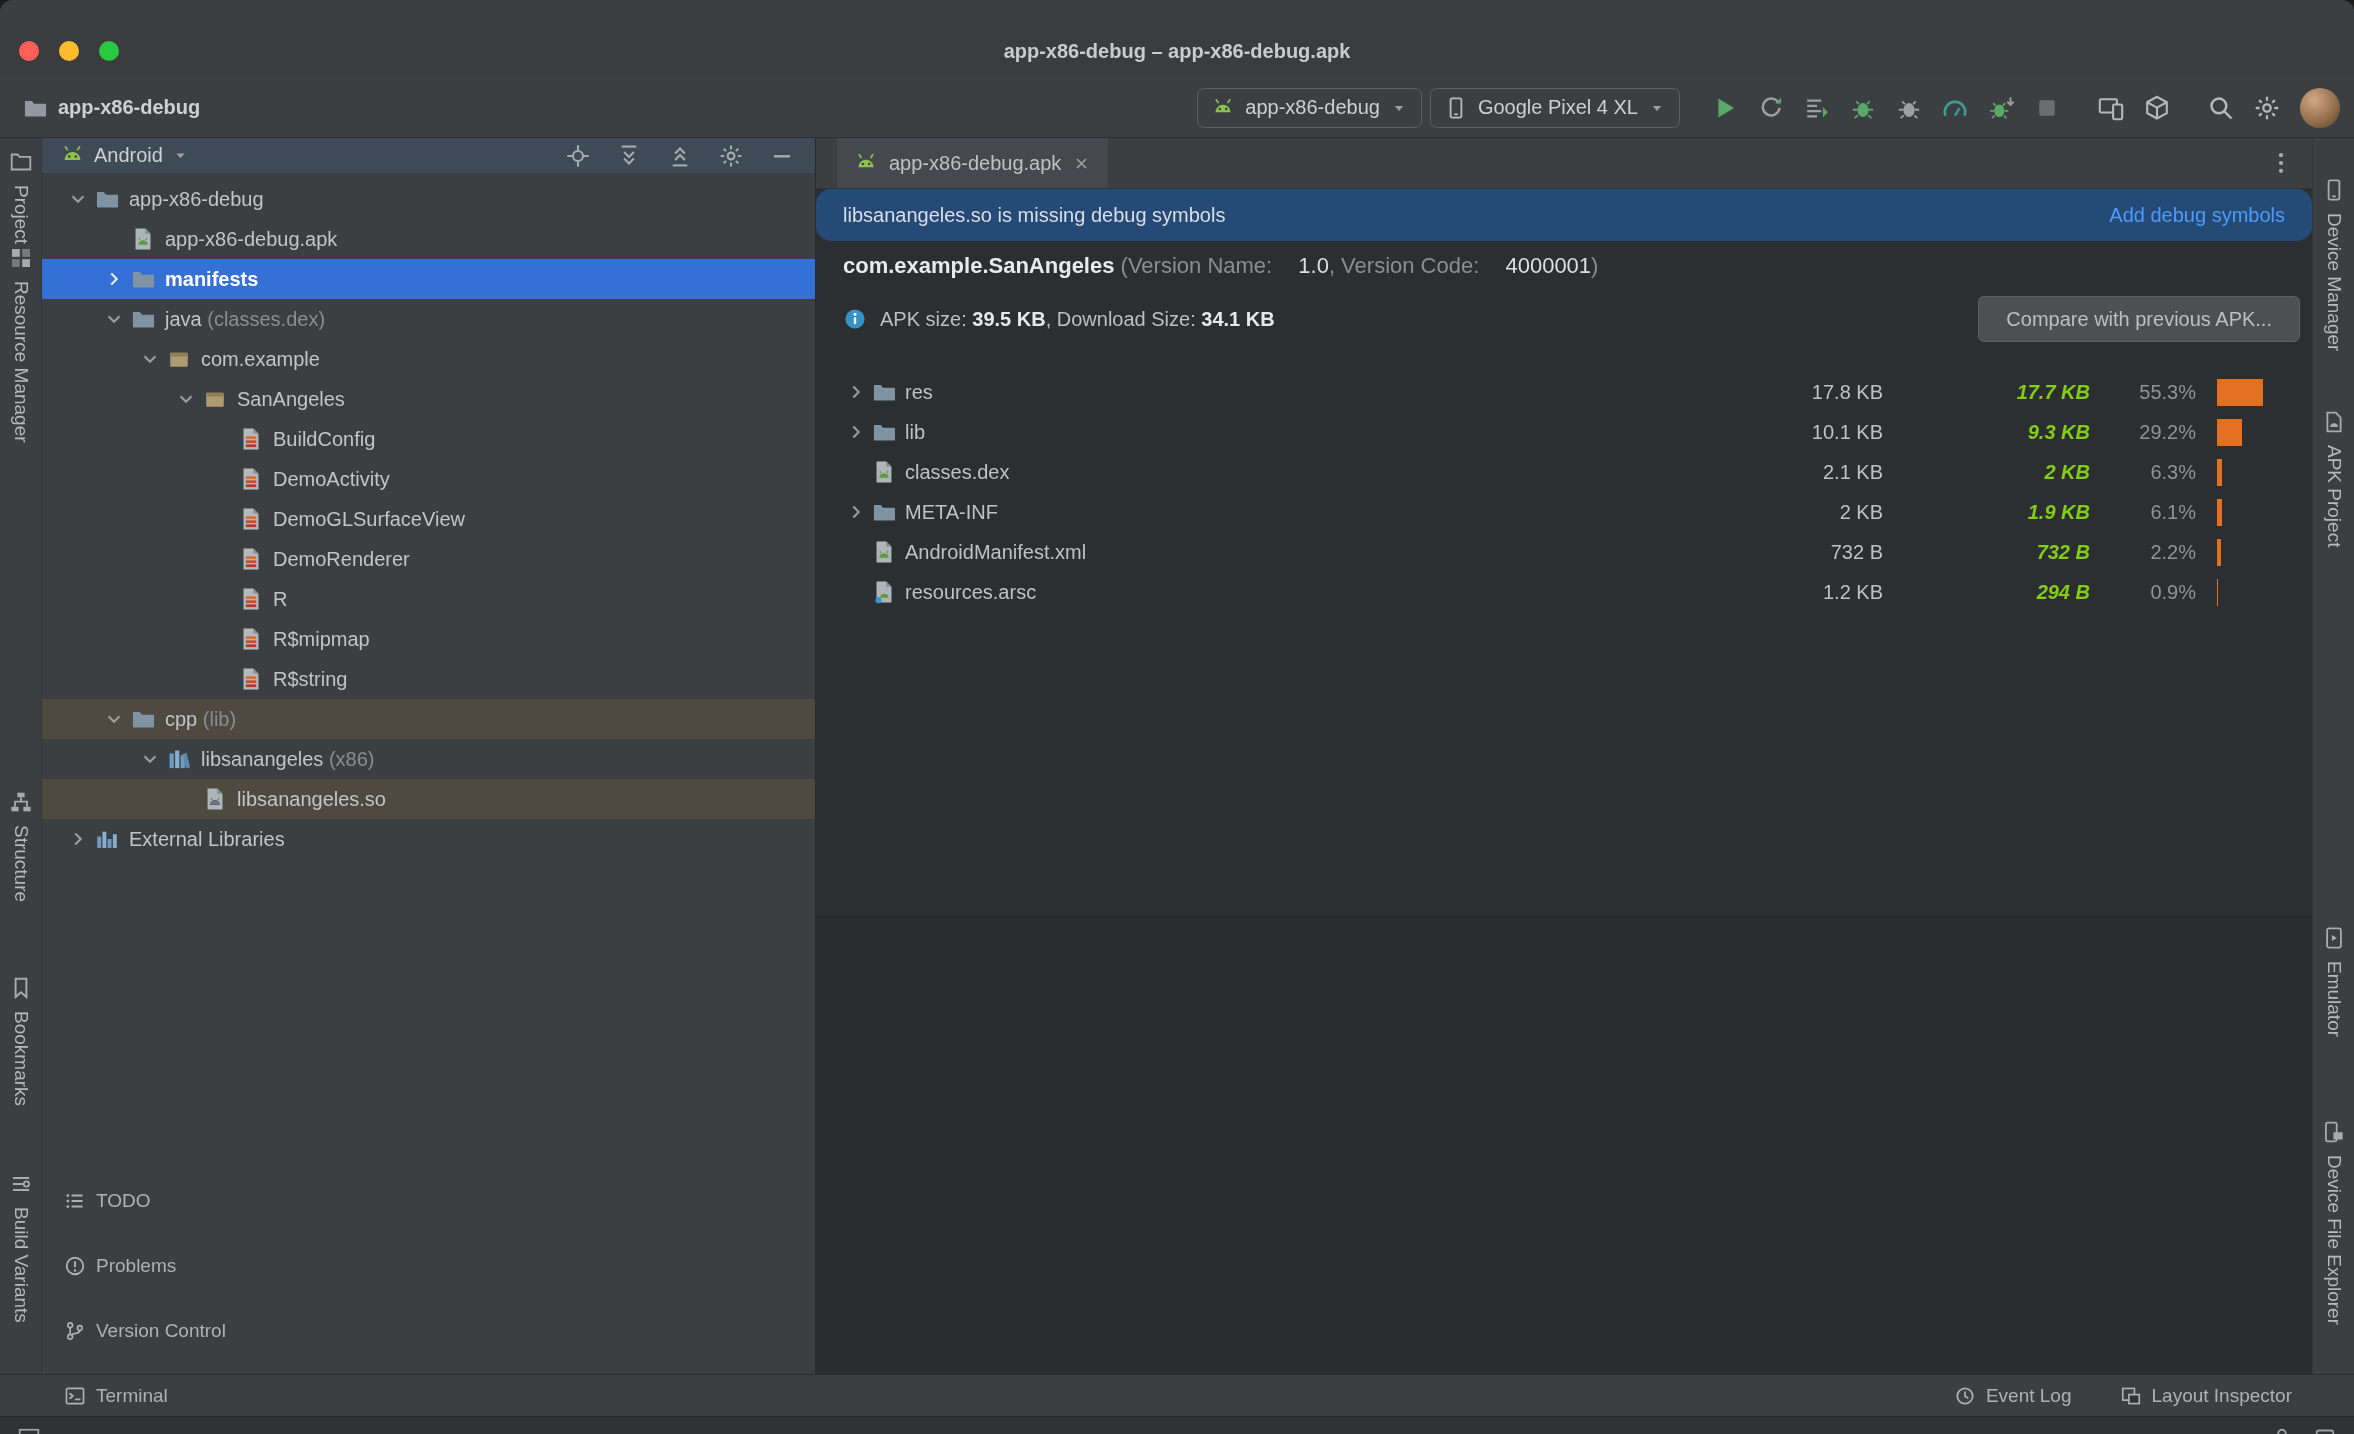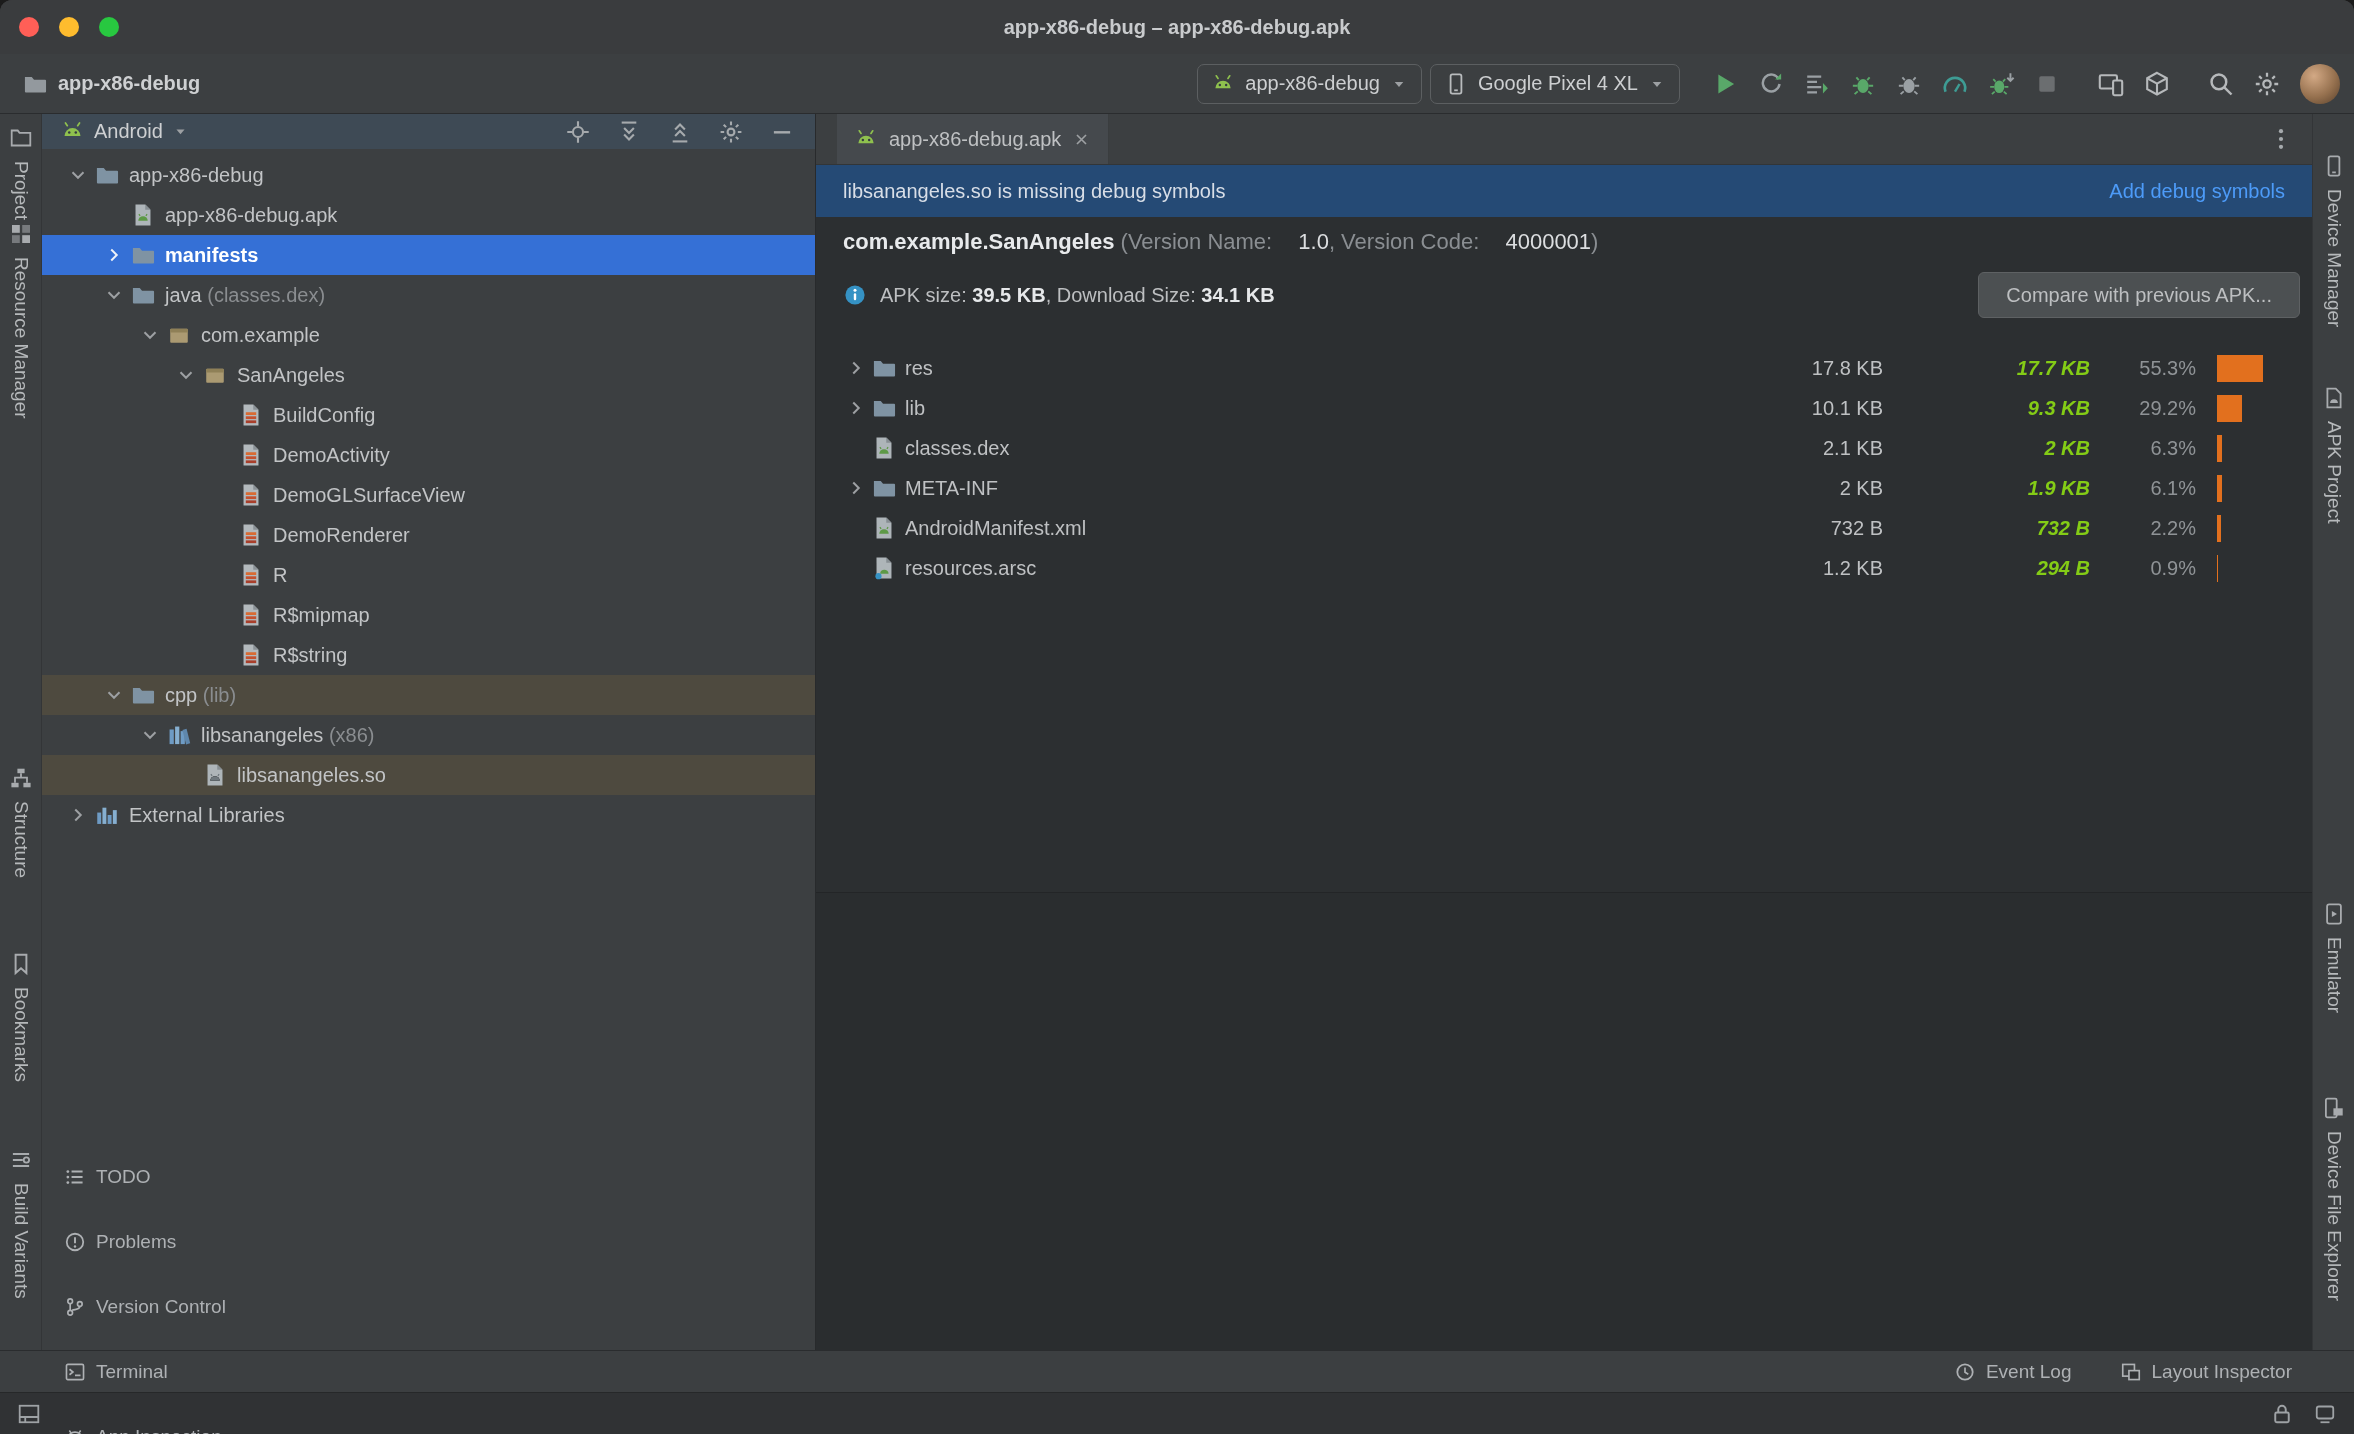--- a/index.html
+++ b/index.html
@@ -6,21 +6,21 @@
   html,body { background:#1b1b1b; }
   body { width:2354px; height:1434px; overflow:hidden;
          font-family:"Liberation Sans","DejaVu Sans",sans-serif; font-size:20px; color:#bbbdbf;
          -webkit-font-smoothing:antialiased; user-select:none; }
   .window { position:relative; width:2354px; height:1434px; background:#3c3f41;
             border-radius:12px 12px 0 0; overflow:hidden; }
   [data-icon]{ display:inline-flex; align-items:center; justify-content:center; flex:none; }
   [data-icon] svg{ width:100%; height:100%; display:block; }
 
   
-  .titlebar{ height:54px; background:#3a3c3e; position:relative; display:flex; align-items:center; }
+  .titlebar{ height:54px; background:#3a3c3e; position:relative; display:flex; align-items:center;margin-top:24px; }
   .traffic{ display:flex; gap:20px; padding-left:19px; }
   .tl{ width:20px; height:20px; border-radius:50%; }
   .tl.red{ background:#ff5f57; } .tl.yellow{ background:#febc2e; } .tl.green{ background:#28c840; }
   .wtitle{ position:absolute; left:0; right:0; text-align:center; font-weight:700; color:#c9cbcd; pointer-events:none; }
 
   
   .toolbar{ height:60px; display:flex; align-items:center; background:#3c3f41;
             border-bottom:1px solid #2a2c2e; padding:0 14px 0 22px; }
   .proj{ display:flex; align-items:center; gap:10px; font-weight:700; color:#ced0d2; }
   .proj [data-icon]{ width:26px; height:26px; }
@@ -70,21 +70,21 @@
   .editor{ flex:1; min-width:0; display:flex; flex-direction:column; background:#2c2f31; }
   .tabbar{ height:51px; background:#3c3f41; border-bottom:1px solid #323537;
            display:flex; align-items:center; padding-left:21px; flex:none; }
   .tab{ height:100%; display:flex; align-items:center; gap:11px; background:#45494d;
         padding:0 17px; color:#bfc1c3; border-right:1px solid #3a3d3f; }
   .tab [data-icon].t-a{ width:24px; height:24px; }
   .tab .tclose{ width:19px; height:19px; color:#9da0a3; }
   .tab-more{ margin-left:auto; margin-right:18px; width:26px; height:26px; color:#a6aaad; }
 
   .banner{ height:52px; background:#254a75; display:flex; align-items:center;
-           padding:0 27px; color:#d8dee7; flex:none; }
+           padding:0 27px; color:#d8dee7; flex:none;border-radius:15px; }
   .banner a{ margin-left:auto; color:#4d9bf8; text-decoration:none; }
 
   .upper{ background:#2c2f31; flex:none; }
   .pkg-line{ height:50px; display:flex; align-items:center; padding-left:27px; white-space:pre; font-size:22px; }
   .pkg-b{ font-weight:700; color:#e8eaec; }
   .pkg-g{ color:#8a8e92; }
   .pkg-w{ color:#dcdee0;margin-left:20px; }
   .size-line{ height:56px; display:flex; align-items:center; padding-left:27px; white-space:pre; }
   .size-line > [data-icon]{ width:24px; height:24px; margin-right:13px; }
   .sz{ color:#bdbfc1; }

